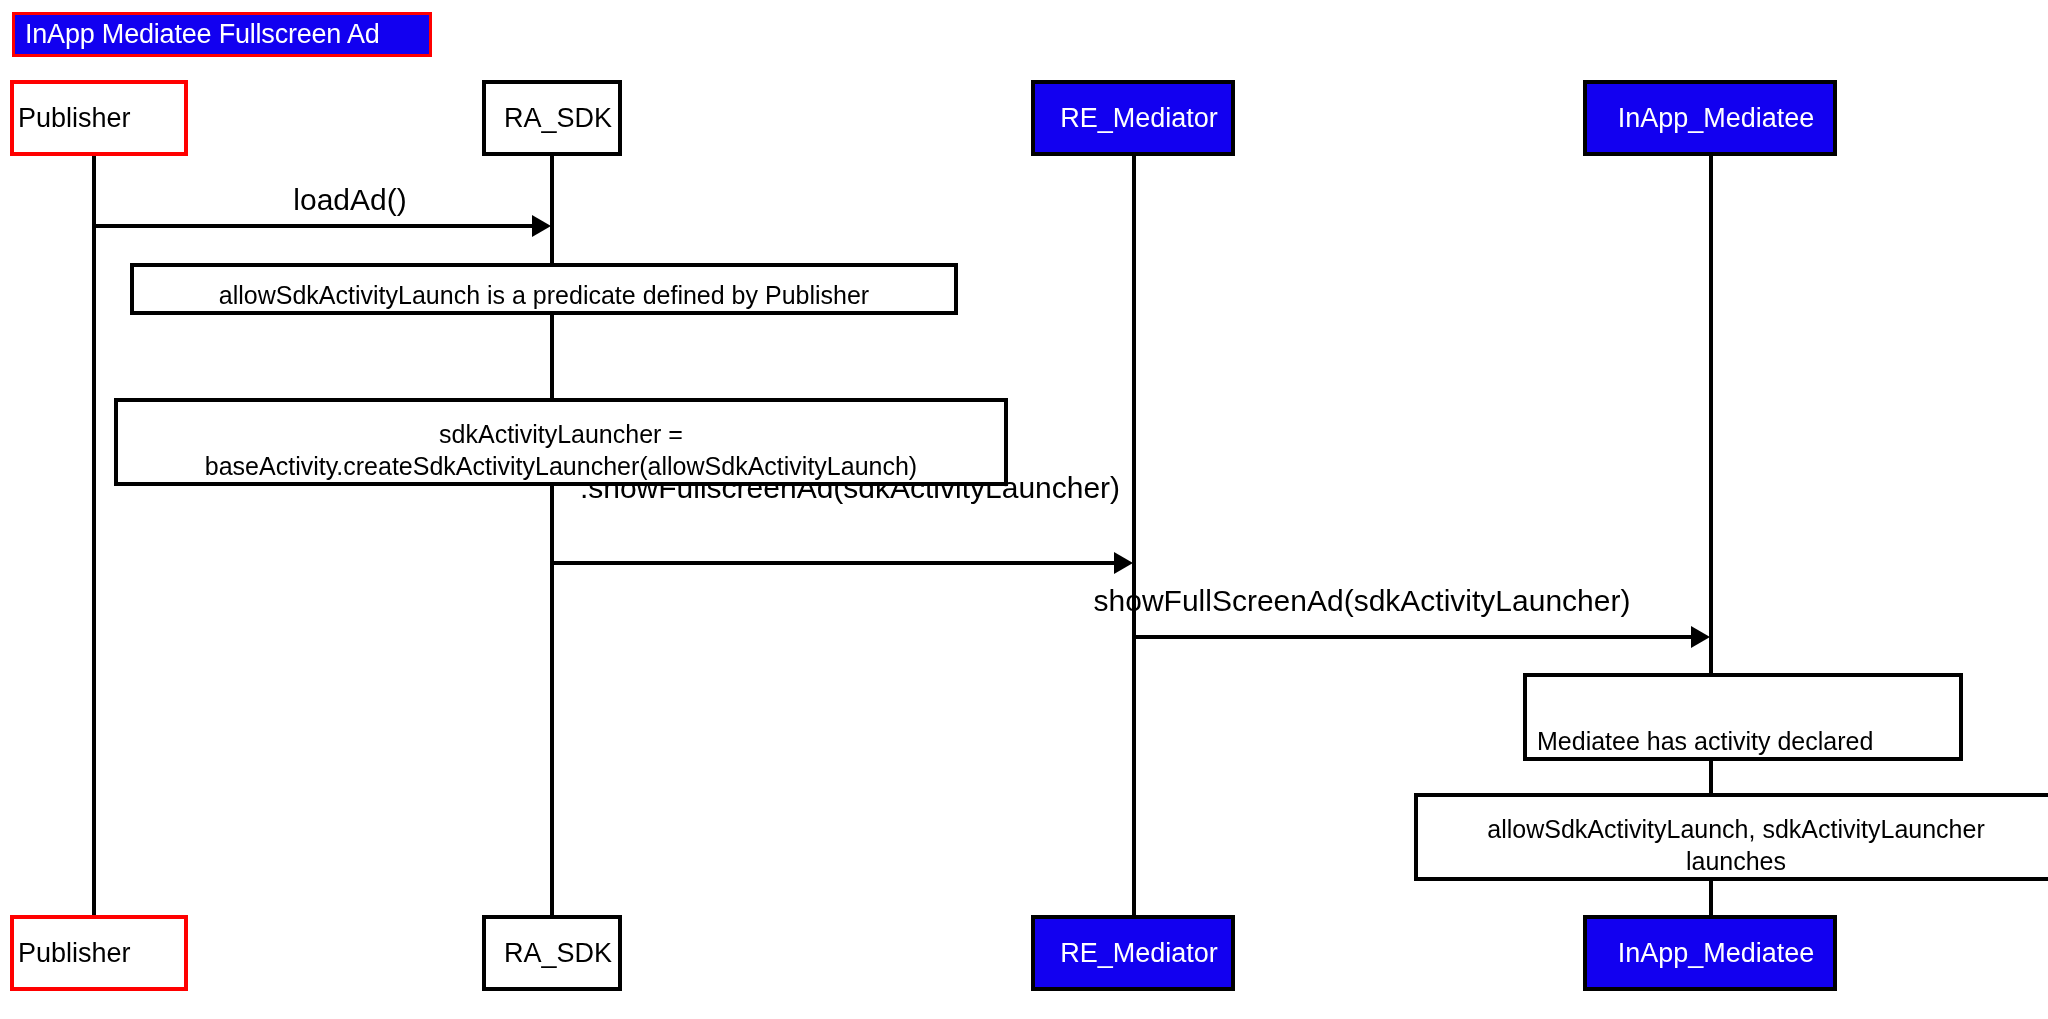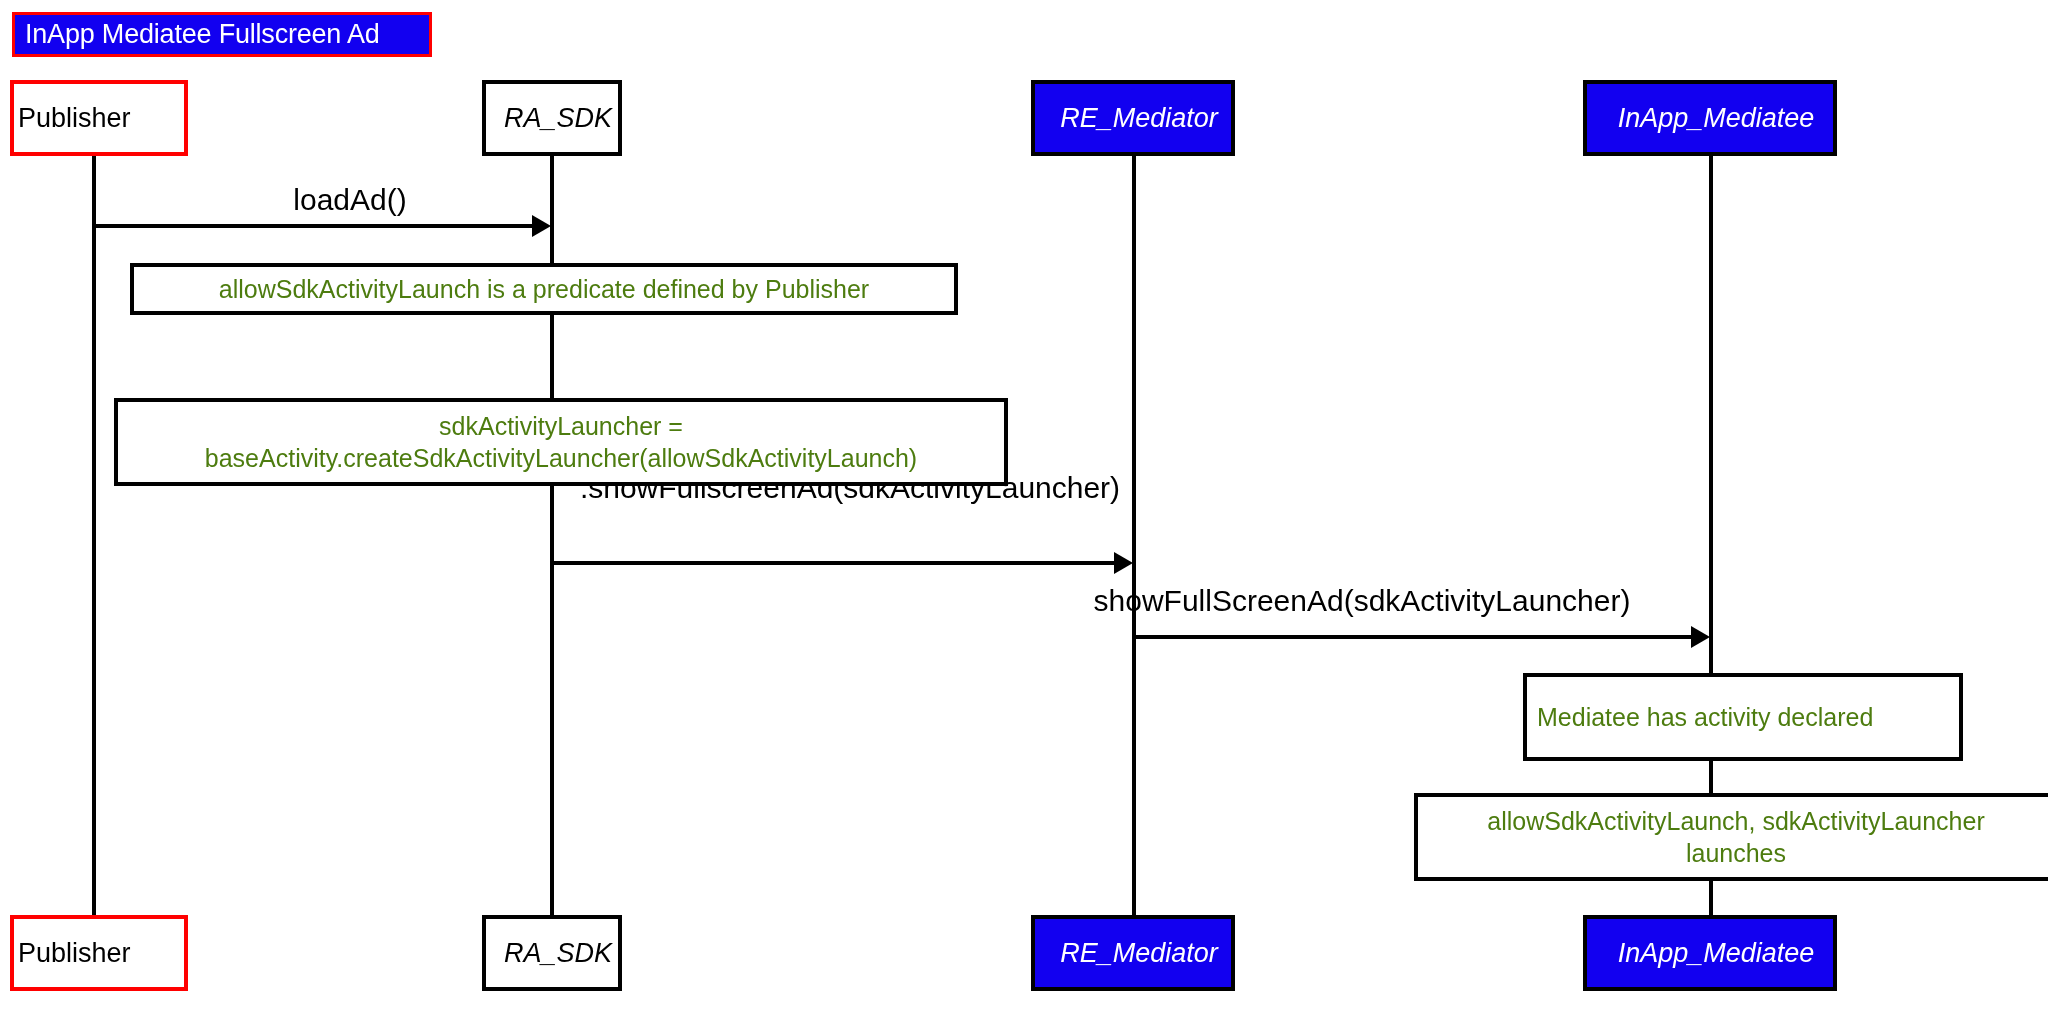--- a/index.html
+++ b/index.html
@@ -56,44 +56,43 @@
     white-space: nowrap;
     padding-left: 4px;
     background: #ffffff;
     border: 4px solid #000000;
     color: #000000;
     z-index: 5;
   }
   .participant.centered {
     justify-content: center;
     padding-left: 12px;
-    font-style: italic;
   }
   .participant.red-outline {
     border-color: #ff0000;
   }
   .participant.blue-fill {
     background: #1200f0;
     color: #ffffff;
     border-color: #000000;
     text-align: right;
   }
 
   
   .note {
     position: absolute;
     box-sizing: border-box;
     border: 4px solid #000000;
     background: #ffffff;
-    color: #4d7c0f;
+    color: #000000;
     font-size: 25px;
     line-height: 32px;
     display: flex;
     flex-direction: column;
-    justify-content: center;
+    justify-content: flex-end;
     padding: 0 10px;
     z-index: 6;
   }
   .note.align-center { text-align: center; align-items: center; }
   .note.align-left { text-align: left; align-items: flex-start; }
   .note .nline { white-space: nowrap; }
 
   
   .msg-line {
     position: absolute;

